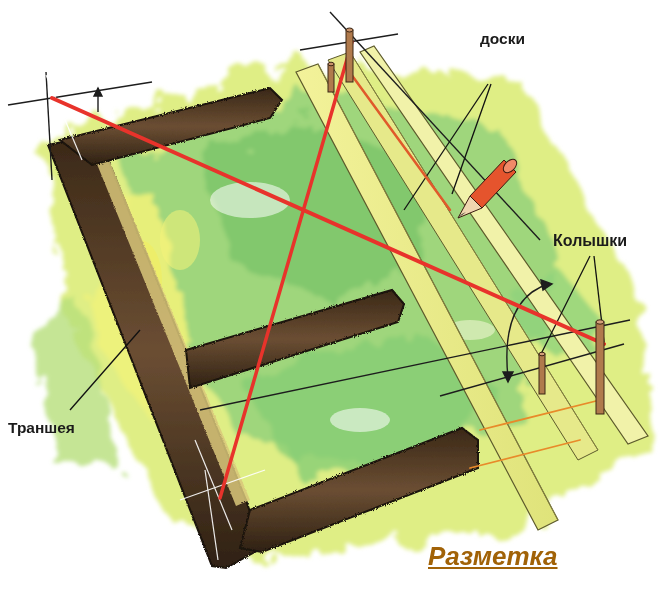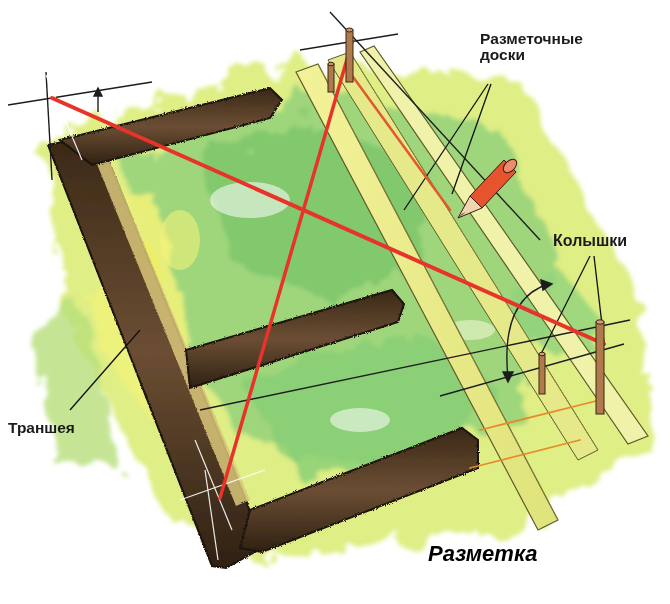--- a/index.html
+++ b/index.html
@@ -10,21 +10,21 @@
       font-family: "Liberation Sans", sans-serif;
       font-weight: bold;
       color: #1b1b1b;
       line-height: 1.05;
       white-space: nowrap;
     }
     #lbl-boards { left: 480px; top: 31px; font-size: 15.5px; }
     #lbl-boards span { display: block; }
     #lbl-stakes { left: 553px; top: 233px; font-size: 16px; }
     #lbl-trench { left: 8px; top: 420px; font-size: 15.5px; text-align: right; }
-    #title { left: 428px; top: 542px; font-size: 22px; font-style: italic; line-height: 1.12; color: #000000; }
+    #title { left: 428px; top: 542px; font-size: 26px; font-style: italic; line-height: 1.12; color: #a16207; text-decoration: underline; }
     #title span { display: block; }
   </style>
 </head>
 <body>
 
 <div id="stage">
   <svg id="art" viewBox="0 0 670 604" xmlns="http://www.w3.org/2000/svg">
     <defs>
       <radialGradient id="gGrass" cx="0.5" cy="0.5" r="0.6">
         <stop offset="0" stop-color="#b9df7c"></stop>
@@ -140,21 +140,20 @@
 
     <g>
       <polygon points="470,196 504,160 516,172 482,208" fill="#e5542d" stroke="#3b1a10" stroke-width="1"></polygon>
       <polygon points="470,196 482,208 458,218" fill="#f0d6b0" stroke="#3b1a10" stroke-width="1"></polygon>
       <polygon points="462,214 458,218 466,212" fill="#222"></polygon>
       <ellipse cx="510" cy="166" rx="8" ry="5" transform="rotate(-45 510 166)" fill="#f08a68" stroke="#3b1a10" stroke-width="1"></ellipse>
     </g>
   </svg>
 
   <div class="label" id="lbl-boards">
-    <span>Разметочные</span>
     <span>доски</span>
   </div>
   <div class="label" id="lbl-stakes">Колышки</div>
   <div class="label" id="lbl-trench">Траншея</div>
   <div class="label" id="title">
     <span>Разметка</span>
   </div>
 </div>
 
 </body></html>

